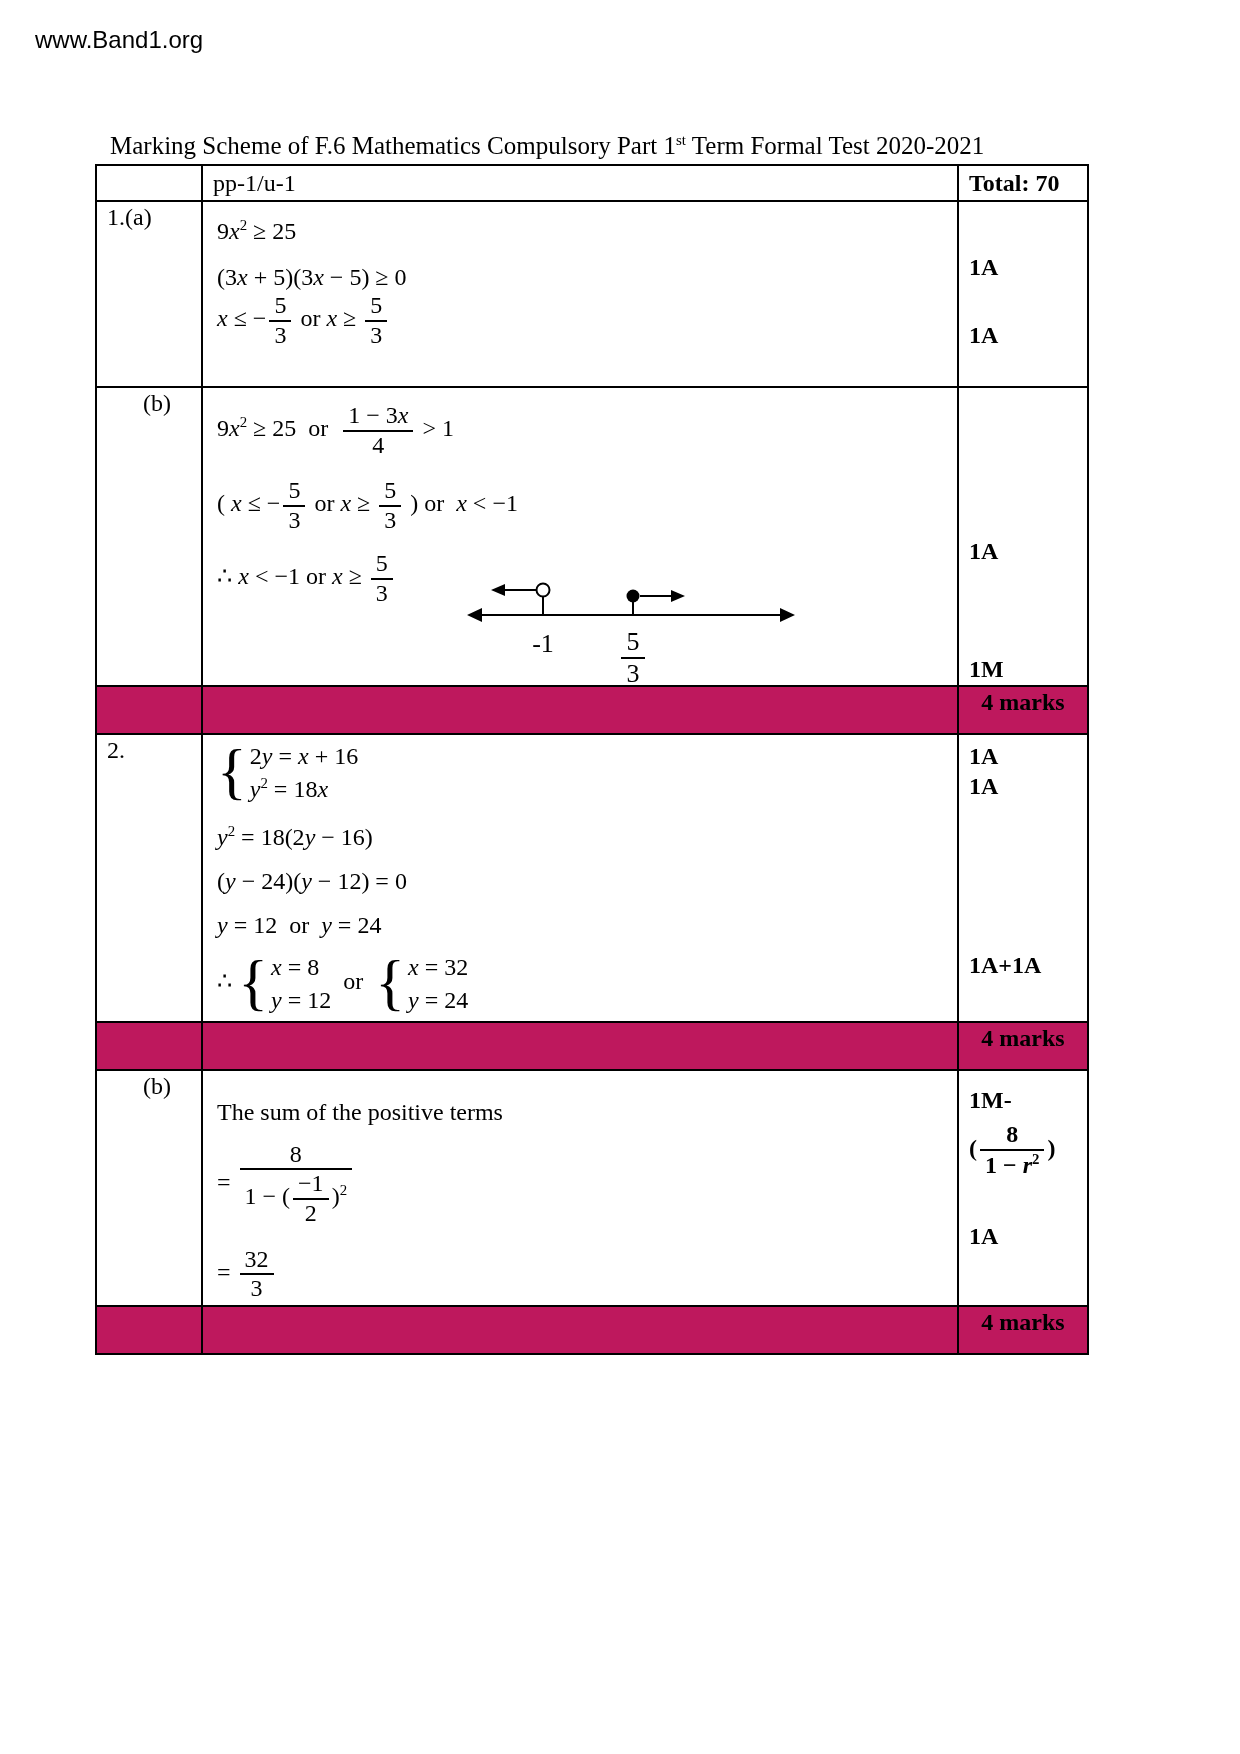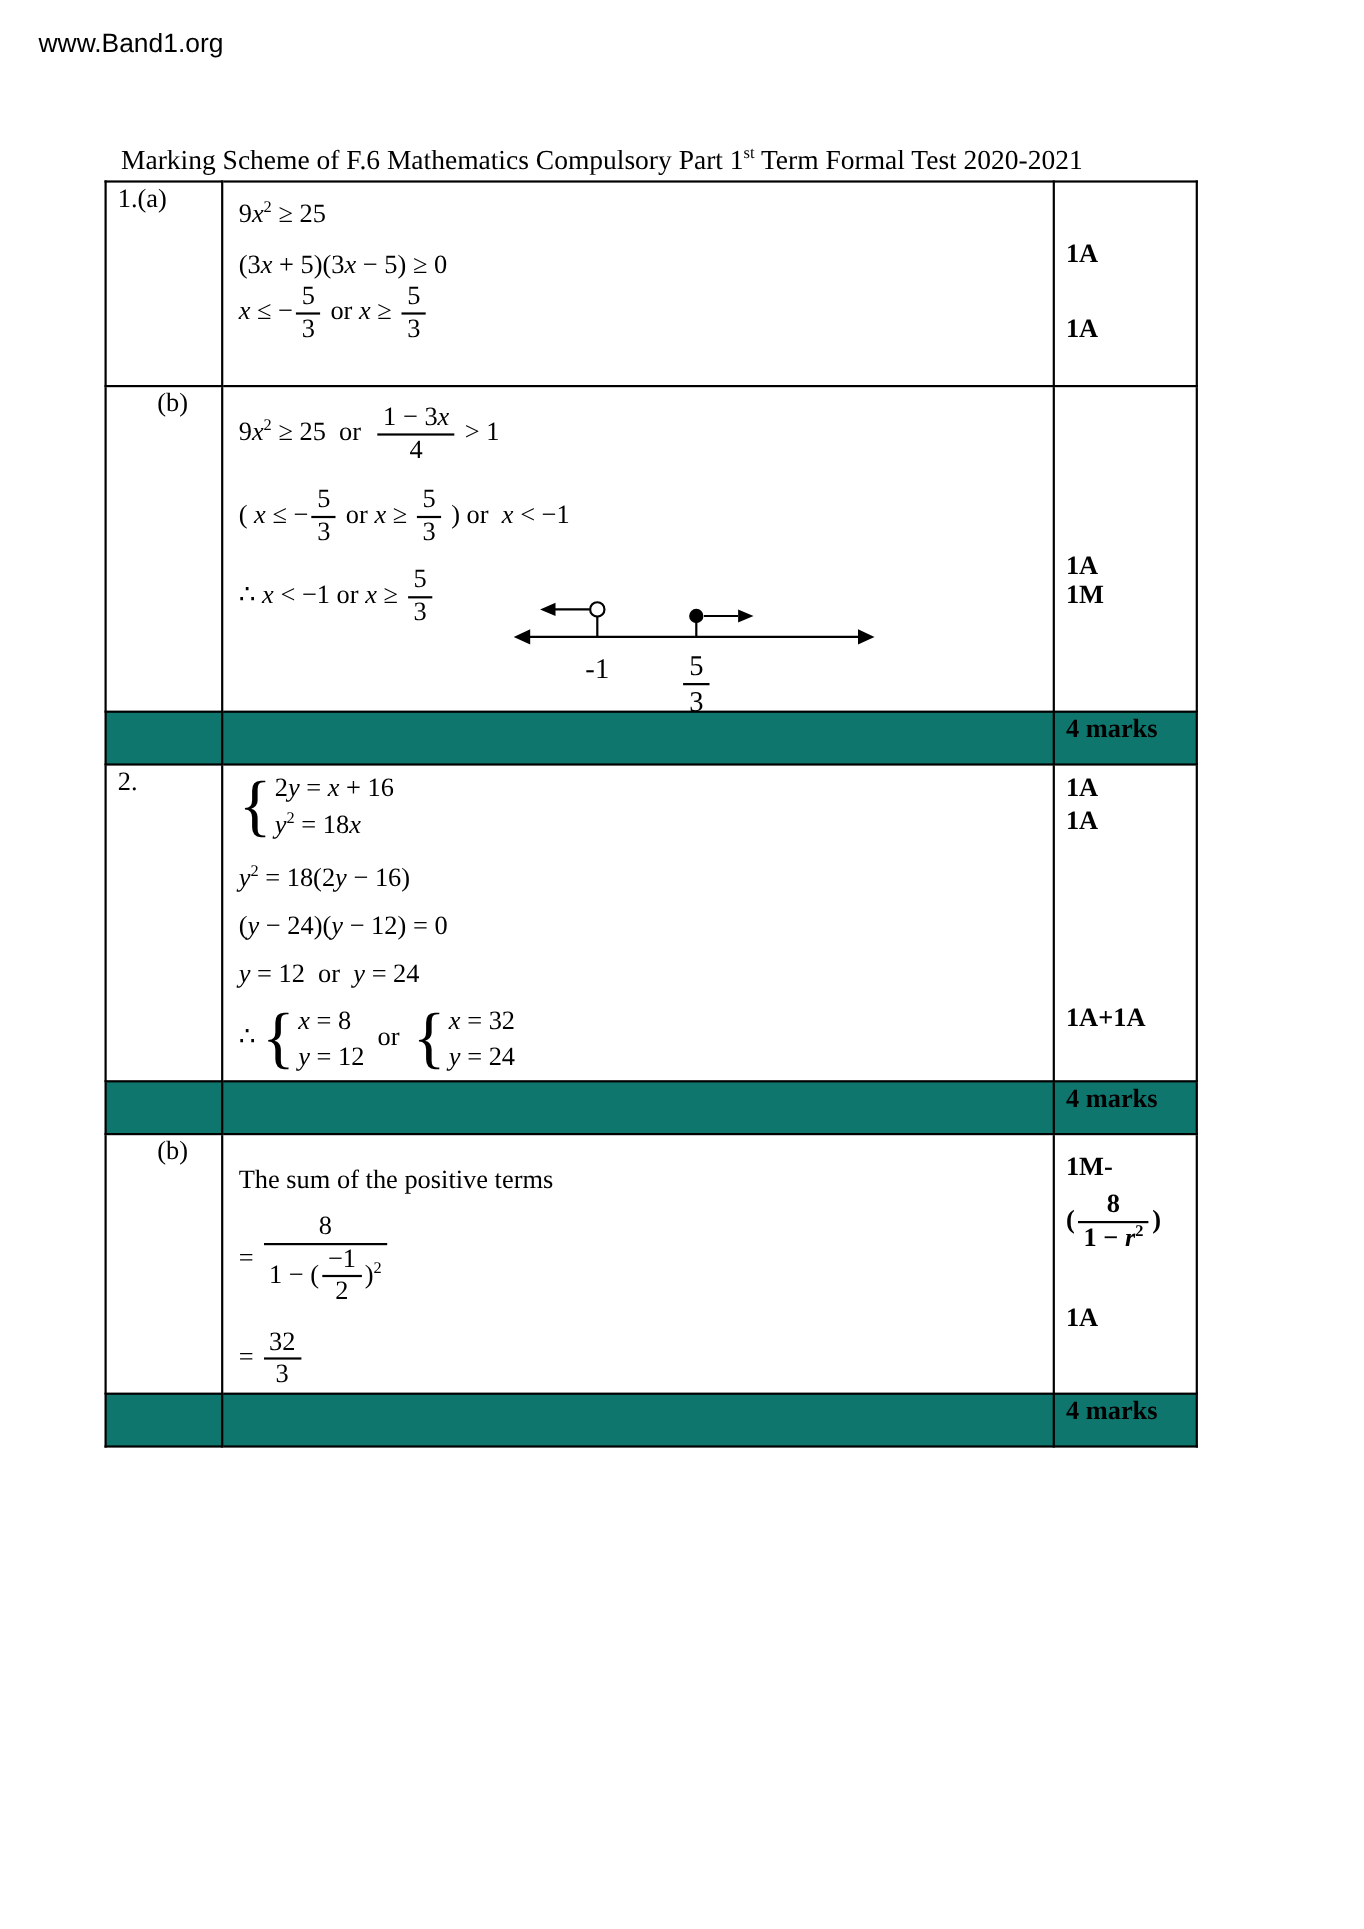--- a/index.html
+++ b/index.html
@@ -43,29 +43,29 @@
   .fr .d { display:block; padding:0 5px; line-height:1.15; }
 
   
   .sys { display:inline-flex; align-items:center; vertical-align:middle; }
   .sys .br { font-size:62px; line-height:0.9; margin-right:3px; font-weight:400; }
   .sys .sl { display:inline-flex; flex-direction:column; gap:3px; text-align:left; }
 
   
   tr.r1a td { height:186px; }
   tr.r1b td { height:296px; }
-  tr.rsub td { height:48px; background:#0f766e; }
+  tr.rsub td { height:48px; background:#be185d;text-align:center; }
   tr.r2 td  { height:288px; }
   tr.r3a td { height:146px; }
   tr.r3b td { height:208px; }
   td.subm { padding-top:3px; }
 
   
   .m1a1 { margin-top:50px; } .m1a2 { margin-top:42px; }
-  .m1b1 { margin-top:148px; } .m1b2 { }
+  .m1b1 { margin-top:148px; } .m1b2 { margin-top:92px; }
   .m21 { margin-top:6px; } .m22 { margin-top:4px; } .m23 { margin-top:152px; }
   .m3a1 { margin-top:34px; } .m3a2 { margin-top:38px; }
   .m3b1 { margin-top:14px; } .m3b2 { margin-top:8px; } .m3b3 { margin-top:44px; }
 
   
   td.work.rel { position:relative; }
   .numberline { position:absolute; left:258px; top:182px; }
   .nl { stroke:#000; stroke-width:2; }
   .numberline polygon { fill:#000; }
   .open { fill:#fff; stroke:#000; stroke-width:2; }
@@ -80,20 +80,25 @@
 <div class="title"><span>Marking Scheme of F.6 Mathematics Compulsory Part 1</span><sup>st</sup><span> Term Formal Test 2020-2021</span></div>
 
 <table class="ms">
   <colgroup>
       <col style="width:106px">
       <col style="width:756px">
       <col style="width:130px">
     </colgroup>
 
   <tbody>
+      <tr class="hrow">
+    <td></td>
+    <td>pp-1/u-1</td>
+    <td class="bold">Total: 70</td>
+  </tr>
 
   <tr class="r1a">
     <td class="lab">1.(a)</td>
     <td class="work">
       <div class="mline">9<i>x</i><sup>2</sup> ≥ 25</div>
       <div class="mline" style="margin-top:16px">(3<i>x</i> + 5)(3<i>x</i> − 5) ≥ 0</div>
       <div class="mline" style="margin-top:0"><i>x</i> ≤ −<span class="fr"><span class="n">5</span><span class="d">3</span></span> or <i>x</i> ≥ <span class="fr"><span class="n">5</span><span class="d">3</span></span></div>
     </td>
     <td class="marks">
       <div class="mark m1a1">1A</div>

